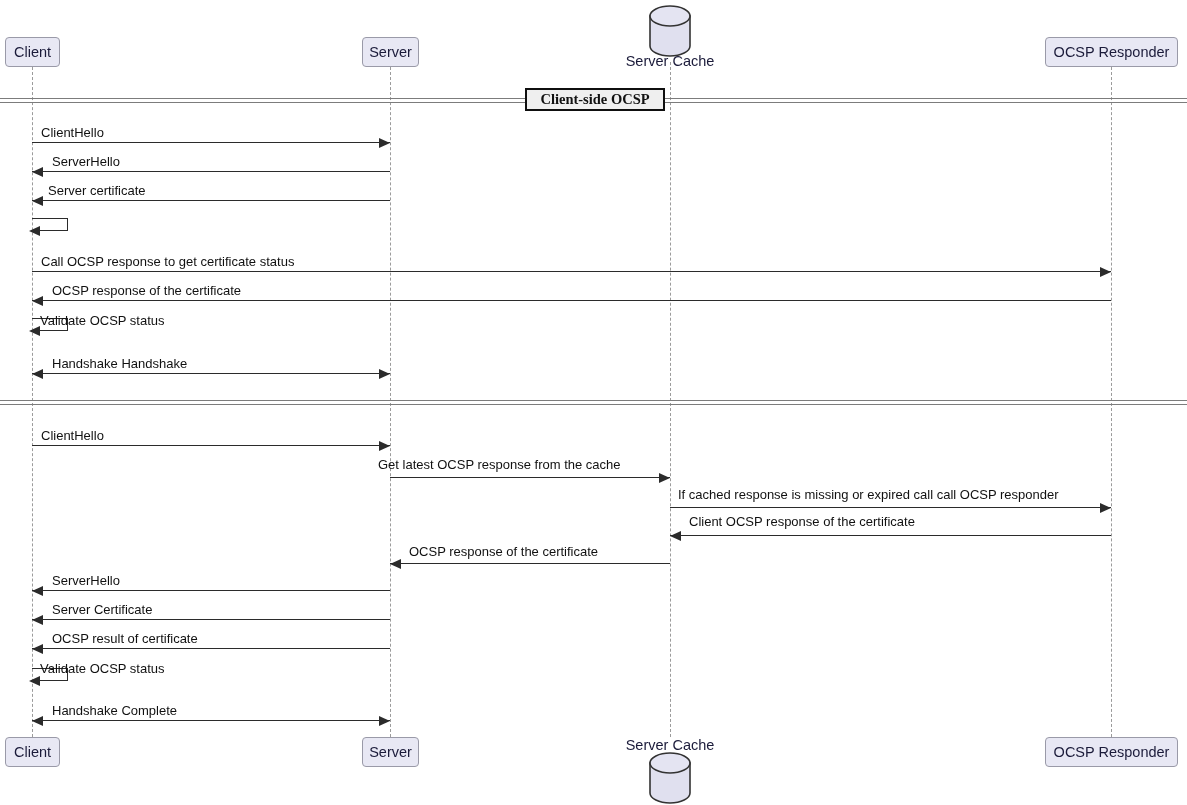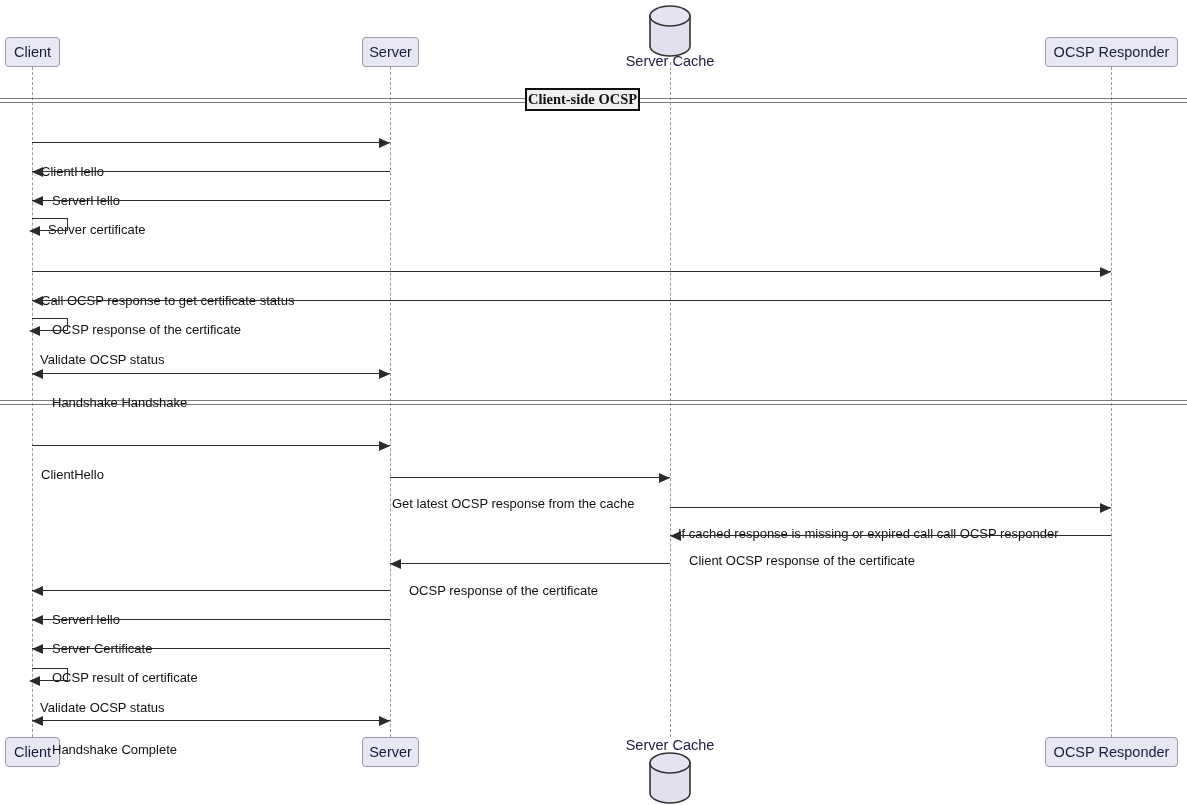--- a/index.html
+++ b/index.html
@@ -90,21 +90,20 @@
     position: absolute;
     height: 0;
     border-top: 1.3px solid #2b2b2b;
   }
   .msg-label {
     position: absolute;
     font-size: 13px;
     color: #111111;
     white-space: nowrap;
     line-height: 1;
-    margin-top: 39px;
   }
   .arrowhead {
     position: absolute;
     width: 0;
     height: 0;
   }
   .arrowhead.right {
     border-top: 5px solid transparent;
     border-bottom: 5px solid transparent;
     border-left: 11px solid #2b2b2b;
@@ -143,21 +142,21 @@
       </svg></div>
     <div class="db-label" style="left: 590px; top: 54px; width: 160px;">Server Cache</div>
     <div class="db-label" style="left: 590px; top: 738px; width: 160px;">Server Cache</div>
     <div class="db-shape" style="left: 648px; top: 752px; width: 44px; height: 52px;"><svg width="44" height="52" viewBox="0 0 44 52">
         <path d="M2,11 L2,41 A20,10 0 0 0 42,41 L42,11 Z" fill="#e0e0ef" stroke="#333" stroke-width="1.6"></path>
         <ellipse cx="22" cy="11" rx="20" ry="10" fill="#e4e4f2" stroke="#333" stroke-width="1.6"></ellipse>
       </svg></div>
     <div class="participant-box" style="left: 1045px; top: 37px; width: 133px;">OCSP Responder</div>
     <div class="participant-box" style="left: 1045px; top: 737px; width: 133px;">OCSP Responder</div>
     <div class="divider-rail" style="top: 98px;"></div>
-    <div class="divider-label" style="left: 525px; top: 88px; width: 115px;">Client-side OCSP</div>
+    <div class="divider-label" style="left: 525px; top: 88px; width: 140px;">Client-side OCSP</div>
     <div class="divider-rail" style="top: 400px;"></div>
     <div class="msg" style="left: 32px; top: 142px; width: 358px;"></div>
     <div class="arrowhead right" style="left: 379px; top: 138px;"></div>
     <div class="msg-label" style="left: 41px; top: 126px;">ClientHello</div>
     <div class="msg" style="left: 32px; top: 171px; width: 358px;"></div>
     <div class="arrowhead left" style="left: 32px; top: 167px;"></div>
     <div class="msg-label" style="left: 52px; top: 155px;">ServerHello</div>
     <div class="msg" style="left: 32px; top: 200px; width: 358px;"></div>
     <div class="arrowhead left" style="left: 32px; top: 196px;"></div>
     <div class="msg-label" style="left: 48px; top: 184px;">Server certificate</div>
@@ -174,21 +173,21 @@
     <div class="msg-label" style="left: 40px; top: 314px;">Validate OCSP status</div>
     <div class="msg" style="left: 32px; top: 373px; width: 358px;"></div>
     <div class="arrowhead right" style="left: 379px; top: 369px;"></div>
     <div class="arrowhead left" style="left: 32px; top: 369px;"></div>
     <div class="msg-label" style="left: 52px; top: 357px;">Handshake Handshake</div>
     <div class="msg" style="left: 32px; top: 445px; width: 358px;"></div>
     <div class="arrowhead right" style="left: 379px; top: 441px;"></div>
     <div class="msg-label" style="left: 41px; top: 429px;">ClientHello</div>
     <div class="msg" style="left: 390px; top: 477px; width: 280px;"></div>
     <div class="arrowhead right" style="left: 659px; top: 473px;"></div>
-    <div class="msg-label" style="left: 392px; top: 458px;">Get latest OCSP response from the cache</div>
+    <div class="msg-label" style="left: 378px; top: 458px;">Get latest OCSP response from the cache</div>
     <div class="msg" style="left: 670px; top: 507px; width: 441px;"></div>
     <div class="arrowhead right" style="left: 1100px; top: 503px;"></div>
     <div class="msg-label" style="left: 678px; top: 488px;">If cached response is missing or expired call call OCSP responder</div>
     <div class="msg" style="left: 670px; top: 535px; width: 441px;"></div>
     <div class="arrowhead left" style="left: 670px; top: 531px;"></div>
     <div class="msg-label" style="left: 689px; top: 515px;">Client OCSP response of the certificate</div>
     <div class="msg" style="left: 390px; top: 563px; width: 280px;"></div>
     <div class="arrowhead left" style="left: 390px; top: 559px;"></div>
     <div class="msg-label" style="left: 409px; top: 545px;">OCSP response of the certificate</div>
     <div class="msg" style="left: 32px; top: 590px; width: 358px;"></div>

